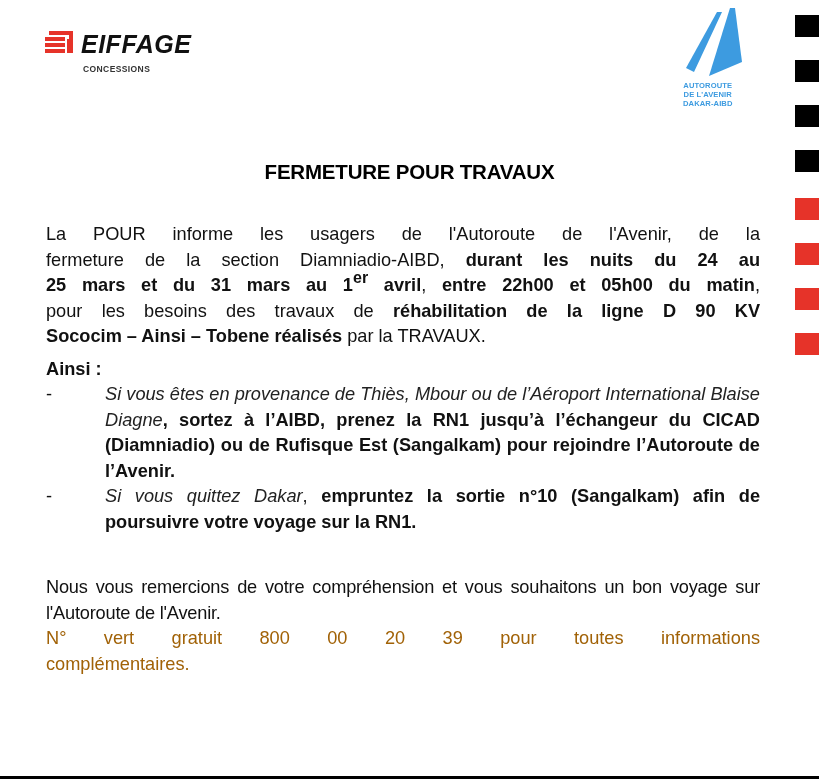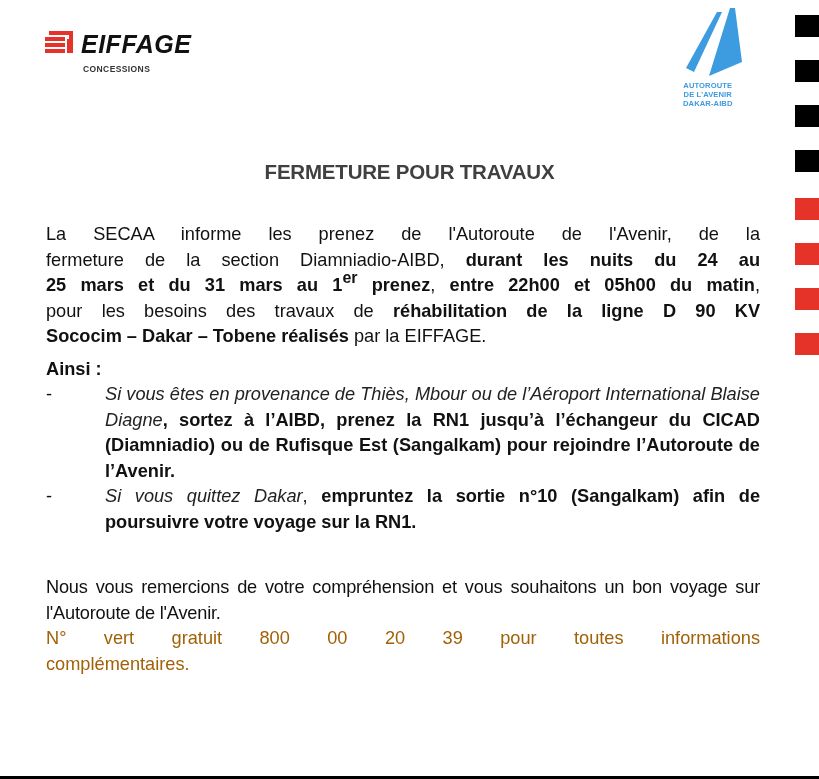--- a/index.html
+++ b/index.html
@@ -21,21 +21,21 @@
   .aibd-logo { position:absolute; left:680px; top:6px; width:70px; height:110px;text-align:center; }
   .aibd-logo svg { position:absolute; left:0; top:0; }
   .aibd-text {
     position:absolute; left:3px; top:75px; font-size:7.6px; font-weight:bold;
     line-height:9px; color:#3d9be0; letter-spacing:0.1px;
   }
   .bars { position:absolute; left:795px; top:0; width:24px; height:380px; }
   .bar { position:absolute; left:0; width:24px; height:22px; }
   .title {
     position:absolute; left:0; width:819px; top:160px; text-align:center;
-    font-size:20.5px; font-weight:bold; color:#404040; letter-spacing:-0.2px;
+    font-size:20.5px; font-weight:bold; color:#000000; letter-spacing:-0.2px;
   }
   .content {
     position:absolute; left:46px; width:714px; top:222px;
     font-size:18.2px; line-height:25.5px; color:#111;
   }
   .p { text-align:justify; text-align-last:left; margin:0; }
   .p.justify-all { text-align-last:justify; }
   b { font-weight:bold; }
   i { font-style:italic; color:#222; }
   sup { font-size:16px; vertical-align:8px; line-height:0; }
@@ -81,25 +81,25 @@
   <div class="bar" style="top:198px;background:#e63329"></div>
   <div class="bar" style="top:243px;background:#e63329"></div>
   <div class="bar" style="top:288px;background:#e63329"></div>
   <div class="bar" style="top:333px;background:#e63329"></div>
 </div>
 
 <div class="title">FERMETURE POUR TRAVAUX</div>
 
 <div class="content">
   <div class="p">
-    <div class="p justify-all"><span>La SECAA informe les prenez de l'Autoroute de l'Avenir, de la</span></div>
+    <div class="p justify-all"><span>La POUR informe les usagers de l'Autoroute de l'Avenir, de la</span></div>
     <div class="p justify-all"><span>fermeture de la section Diamniadio-AIBD, </span><b>durant les nuits du 24 au</b></div>
-    <div class="p justify-all"><b><span>25 mars et du 31 mars au 1</span><sup>er</sup><span> prenez</span></b><span>, </span><b>entre 22h00 et 05h00 du matin</b><span>,</span></div>
+    <div class="p justify-all"><b><span>25 mars et du 31 mars au 1</span><sup>er</sup><span> avril</span></b><span>, </span><b>entre 22h00 et 05h00 du matin</b><span>,</span></div>
     <div class="p justify-all"><span>pour les besoins des travaux de </span><b>réhabilitation de la ligne D 90 KV</b></div>
-    <div class="p"><b>Sococim – Dakar –  Tobene réalisés</b><span> par la EIFFAGE.</span></div>
+    <div class="p"><b>Sococim – Ainsi –  Tobene réalisés</b><span> par la TRAVAUX.</span></div>
   </div>
 
   <div class="ainsi">Ainsi :</div>
 
   <div class="bullet p">
     <span class="dash">-</span>
     <i>Si vous êtes en provenance de Thiès, Mbour ou de l’Aéroport International Blaise Diagne</i><b>, sortez à l’AIBD, prenez la RN1 jusqu’à l’échangeur du CICAD (Diamniadio) ou de Rufisque Est (Sangalkam) pour rejoindre l’Autoroute de l’Avenir.</b>
   </div>
   <div class="bullet p">
     <span class="dash">-</span>

